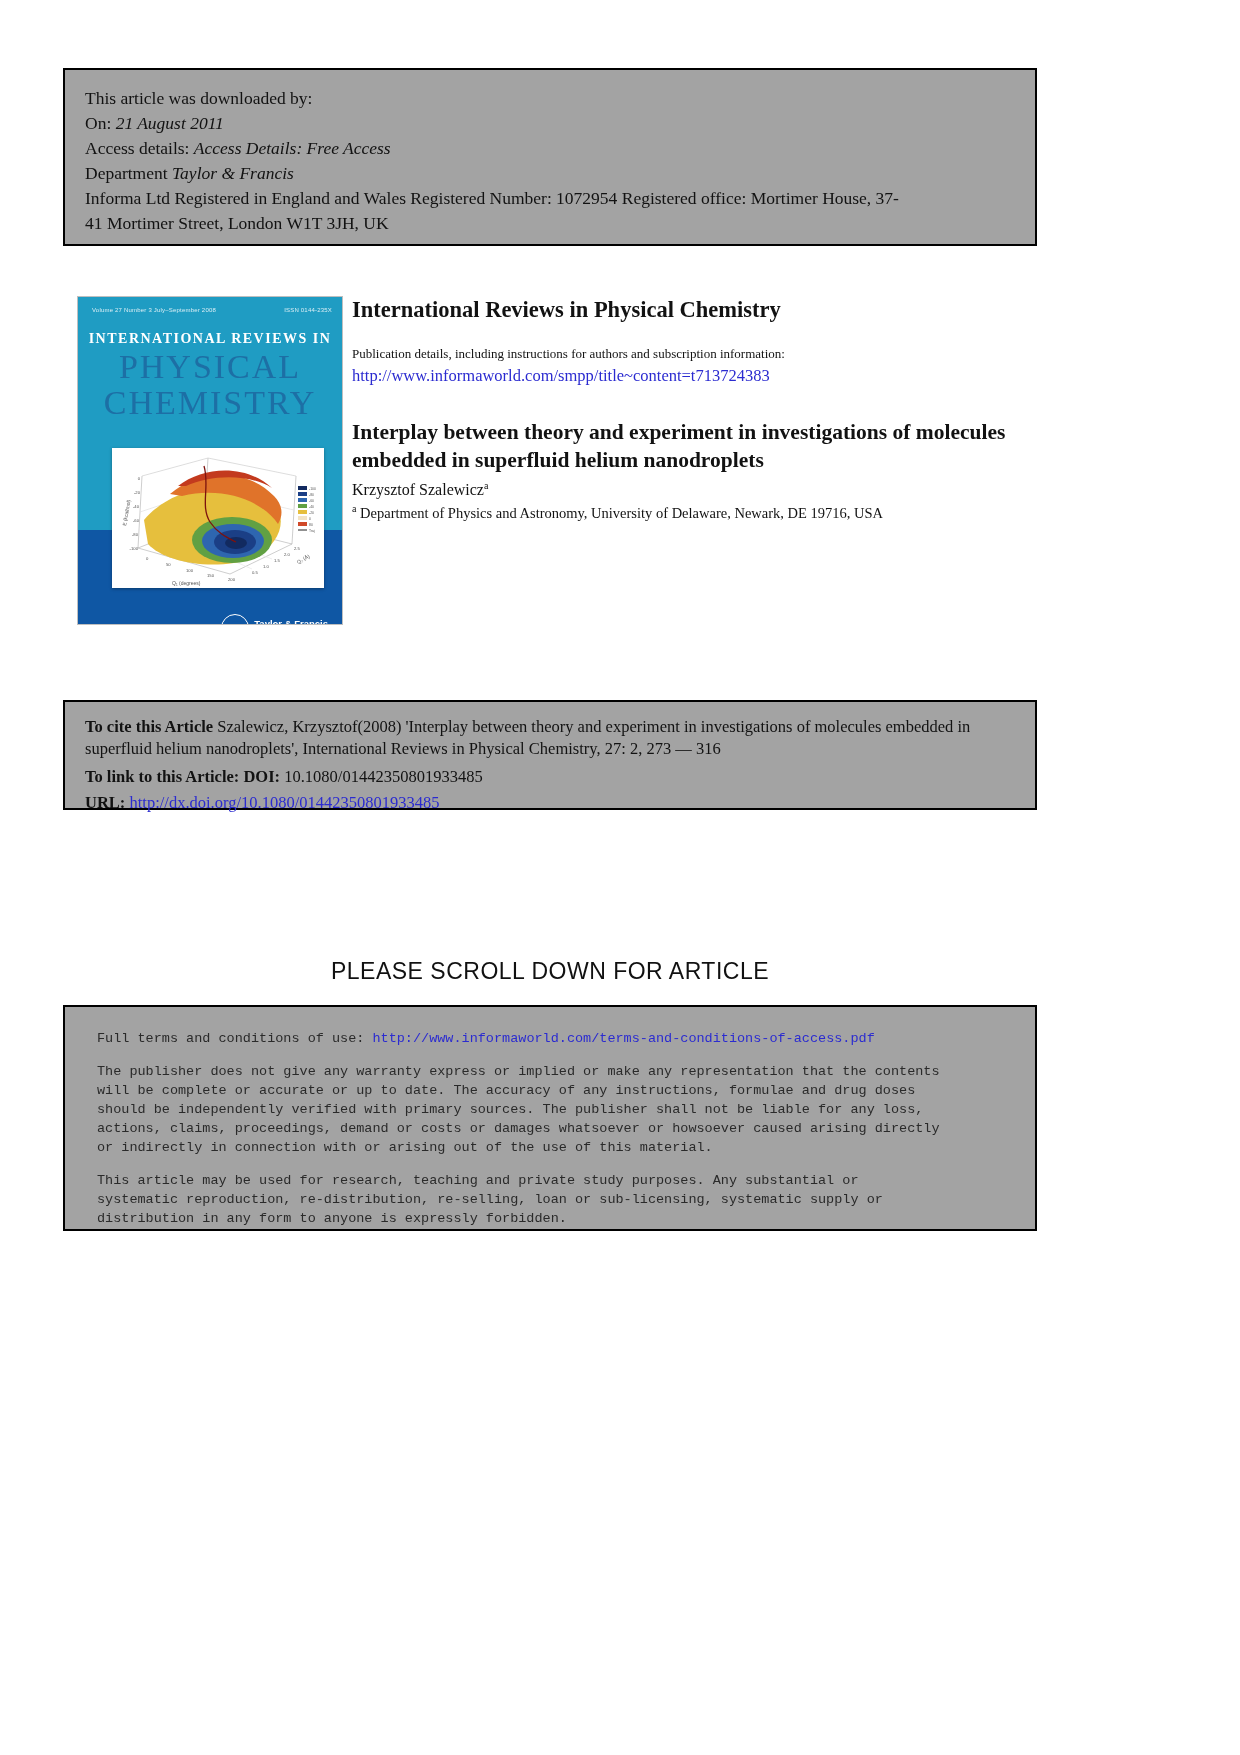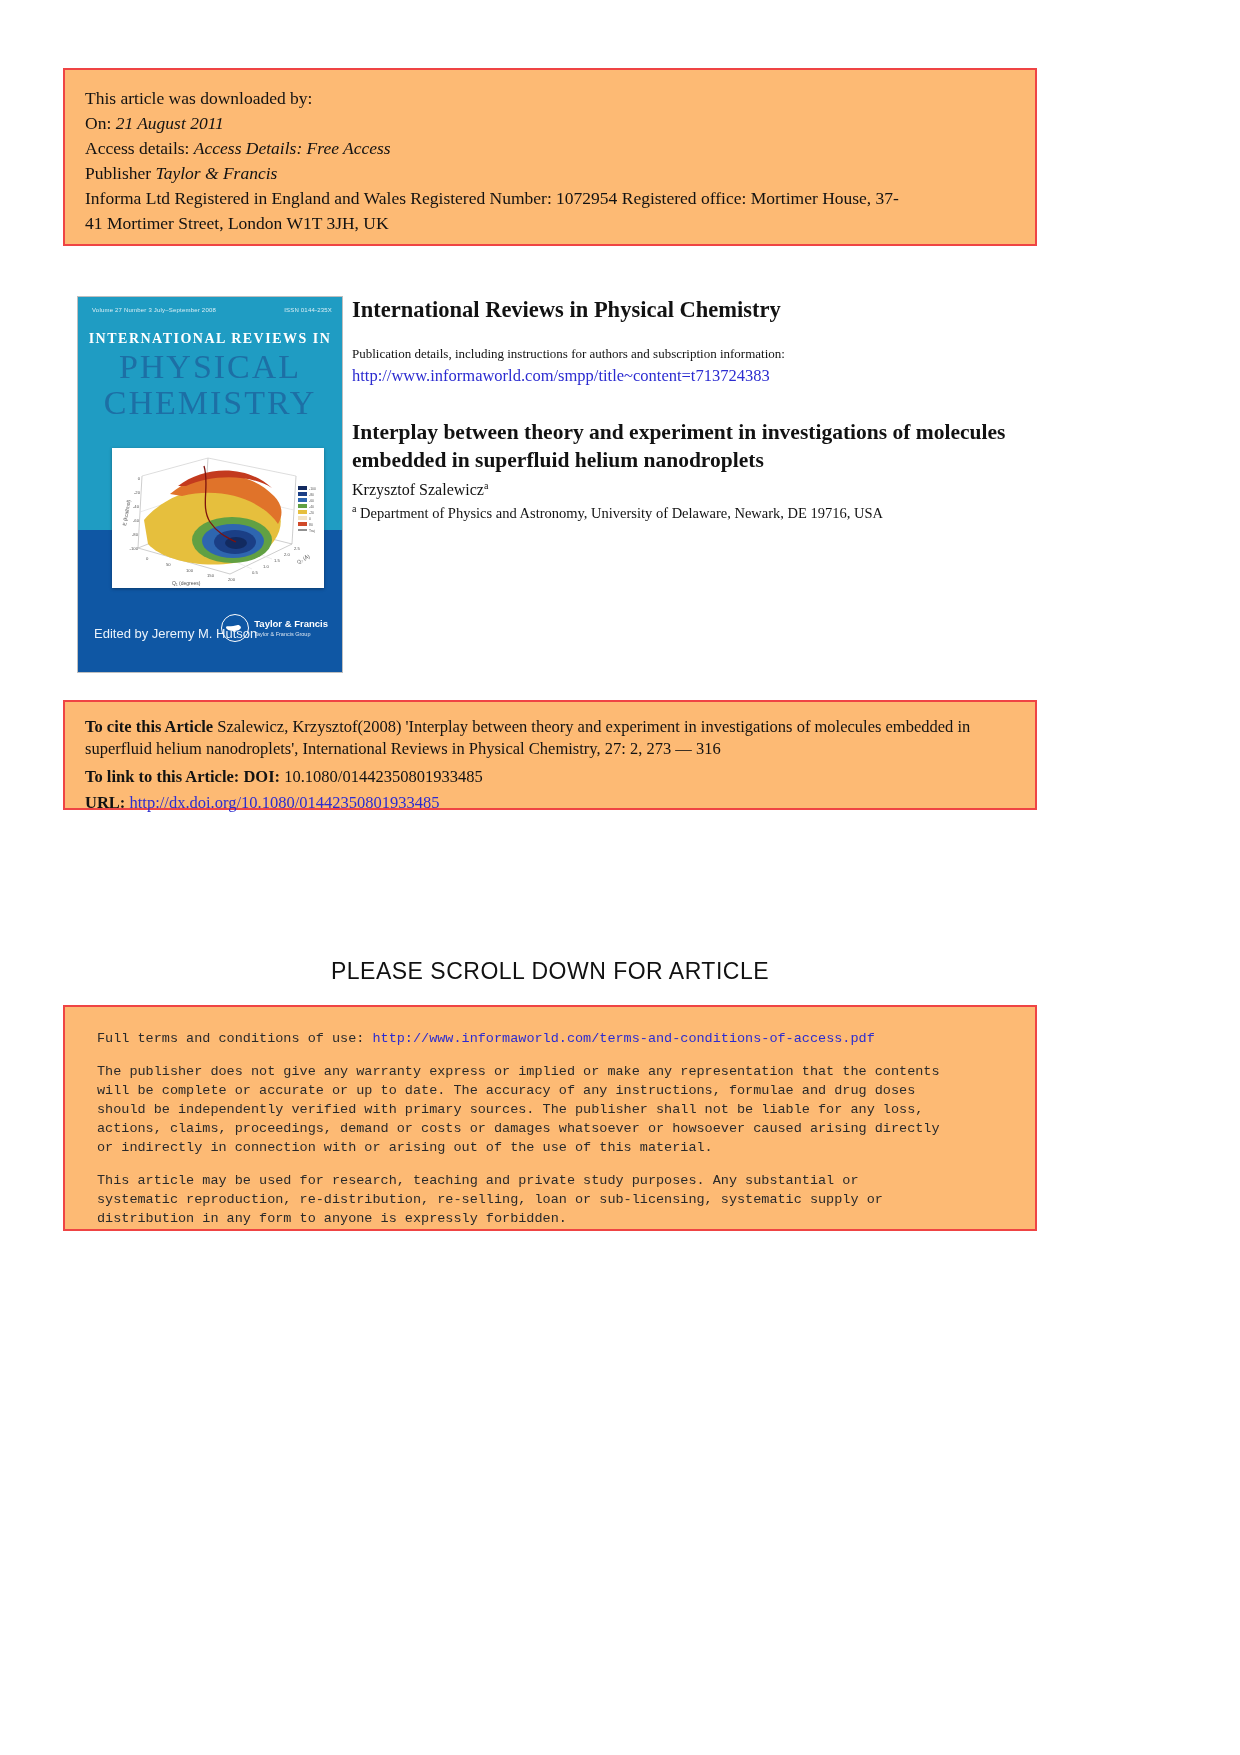--- a/index.html
+++ b/index.html
@@ -7,31 +7,31 @@
     position:relative;
     width:1240px;height:1755px;
     background:#ffffff;
     font-family:"Liberation Serif", serif;
     color:#121212;
     overflow:hidden;
   }
   .bordered-box{
     position:absolute;
     left:63px;width:930px;
-    border:2px solid #ef4444;
+    border:2px solid #000000;
     padding:16px 20px;
-    background:#fdba74;
+    background:#a3a3a3;
   }
   
   .download-box{top:68px;height:142px;font-size:17.5px;line-height:25px;}
   .download-box .wrapline{white-space:pre-line;}
   .it{font-style:italic;}
   
   .cover{
-    position:absolute;left:78px;top:297px;width:264px;height:375px;
+    position:absolute;left:78px;top:297px;width:264px;height:327px;
     box-shadow:0 0 0 1px rgba(0,0,0,.25);
     overflow:hidden;
   }
   .cover-top{position:absolute;left:0;top:0;width:100%;height:233px;}
   .cover-bottom{position:absolute;left:0;top:233px;width:100%;height:142px;}
   .cover-meta{
     position:absolute;left:14px;right:10px;top:10px;
     display:flex;justify-content:space-between;
     font-family:"Liberation Sans",sans-serif;
     font-size:6px;color:#d9eef5;letter-spacing:.2px;
@@ -102,21 +102,21 @@
 </style>
 </head>
 <body>
 
 <div class="page">
 
   <div class="bordered-box download-box">
     <div>This article was downloaded by:</div>
     <div><span>On: </span><span class="it">21 August 2011</span></div>
     <div><span>Access details: </span><span class="it">Access Details: Free Access</span></div>
-    <div><span>Publisher </span><span class="it">Taylor &amp; Francis</span></div>
+    <div><span>Department </span><span class="it">Taylor &amp; Francis</span></div>
     <div class="wrapline">Informa Ltd Registered in England and Wales Registered Number: 1072954 Registered office: Mortimer House, 37-
 41 Mortimer Street, London W1T 3JH, UK</div>
   </div>
 
   <div class="cover">
     <div class="cover-top" style="background:#1f9cc3;">
       <div class="cover-meta">
         <span>Volume 27   Number 3   July–September 2008</span>
         <span>ISSN 0144-235X</span>
       </div>

